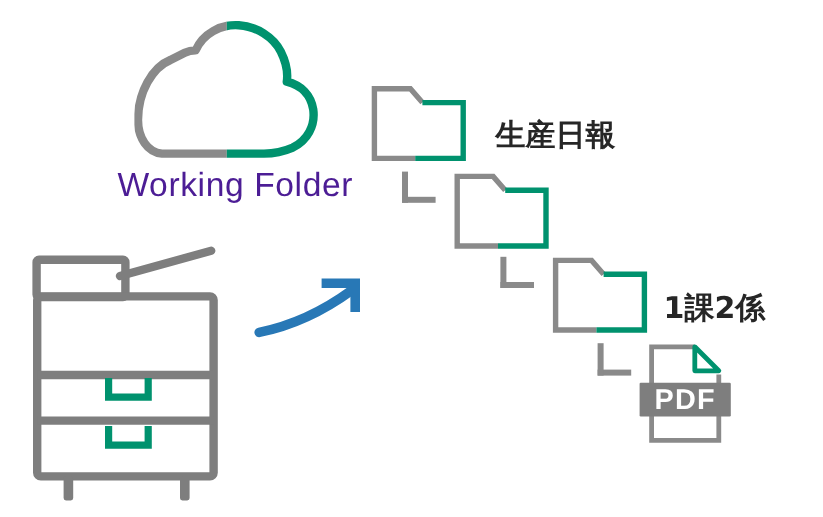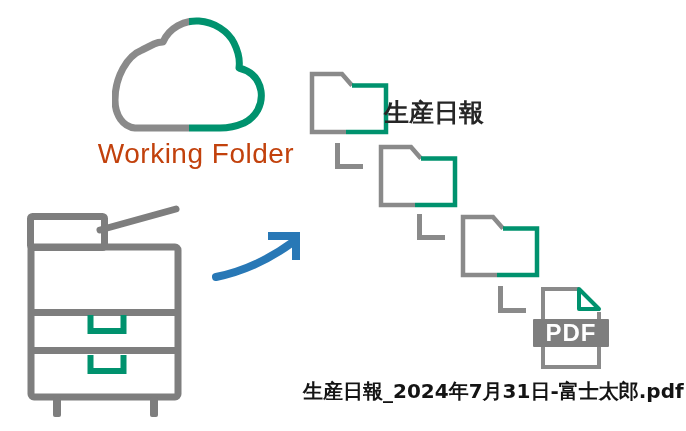--- a/index.html
+++ b/index.html
@@ -3,21 +3,21 @@
 <meta charset="utf-8">
 <style>
   html,body{margin:0;padding:0;background:#ffffff;}
   .canvas{
     position:relative;width:686px;height:431px;background:#ffffff;overflow:hidden;
     font-family:"Liberation Sans","DejaVu Sans",sans-serif;
   }
   .abs{position:absolute;}
   .cloud-label{
     position:absolute;left:86px;top:138px;width:220px;text-align:center;
-    font-size:28px;font-weight:500;letter-spacing:0.5px;color:#c2410c;white-space:nowrap;
+    font-size:28px;font-weight:500;letter-spacing:0.5px;color:#4c1d95;white-space:nowrap;
   }
   .jp-label{
     position:absolute;font-size:25px;font-weight:bold;color:#262626;white-space:nowrap;
     font-family:"DejaVu Sans","Liberation Sans",sans-serif;
   }
   .filename{
     position:absolute;left:303px;top:378px;font-size:20px;font-weight:bold;color:#141414;
     white-space:nowrap;font-family:"DejaVu Sans","Liberation Sans",sans-serif;
   }
   .connector{
@@ -69,44 +69,44 @@
     <path d="M6 50 Q46 42 83 15" fill="none" stroke="#2878B6" stroke-width="8" stroke-linecap="round"></path>
     <path d="M58 9 H86 V33" fill="none" stroke="#2878B6" stroke-width="8" stroke-linecap="butt" stroke-linejoin="miter"></path>
   </svg>
 
   <svg class="abs" style="left:308px;top:70px;" width="82" height="66" viewBox="0 0 82 66">
     <g fill="none" stroke-width="4.5">
       <path stroke="#8a8a8a" d="M38 62 H4 V4 H34 L44 15.5"></path>
       <path stroke="#00926E" d="M44 15.5 H78 V62 H38"></path>
     </g>
   </svg>
-  <div class="jp-label" style="left:384px;top:96px;">生産日報</div>
+  <div class="jp-label" style="left:413px;top:96px;">生産日報</div>
 
   <div class="connector" style="left:335px;top:143px;width:23px;height:21px;"></div>
 
   <svg class="abs" style="left:377px;top:143px;" width="82" height="66" viewBox="0 0 82 66">
     <g fill="none" stroke-width="4.5">
       <path stroke="#8a8a8a" d="M38 62 H4 V4 H34 L44 15.5"></path>
       <path stroke="#00926E" d="M44 15.5 H78 V62 H38"></path>
     </g>
   </svg>
 
   <div class="connector" style="left:417px;top:214px;width:23px;height:21px;"></div>
 
   <svg class="abs" style="left:459px;top:213px;" width="82" height="66" viewBox="0 0 82 66">
     <g fill="none" stroke-width="4.5">
       <path stroke="#8a8a8a" d="M38 62 H4 V4 H34 L44 15.5"></path>
       <path stroke="#00926E" d="M44 15.5 H78 V62 H38"></path>
     </g>
   </svg>
+  <div class="jp-label" style="left:553px;top:240px;">1課2係</div>
 
   <div class="connector" style="left:498px;top:286px;width:23px;height:22px;"></div>
 
   <svg class="abs" style="left:531px;top:285px;" width="80" height="88" viewBox="0 0 80 88">
     <path d="M48 4 H12 V82 H68 V27" fill="none" stroke="#8a8a8a" stroke-width="4"></path>
     <path d="M48 4 L68 24 H48 Z" fill="#ffffff" stroke="#00926E" stroke-width="4" stroke-linejoin="round"></path>
     <rect x="2" y="34" width="76" height="28" rx="1" fill="#7e7e7e"></rect>
     <text x="40" y="56" text-anchor="middle" font-size="24" font-weight="bold" letter-spacing="1" fill="#ffffff" font-family="Liberation Sans, sans-serif">PDF</text>
   </svg>
 
-  <div class="filename">生産日報_2024年7月31日-富士太郎.pdf</div>
 
 </div>
 
 </body></html>

